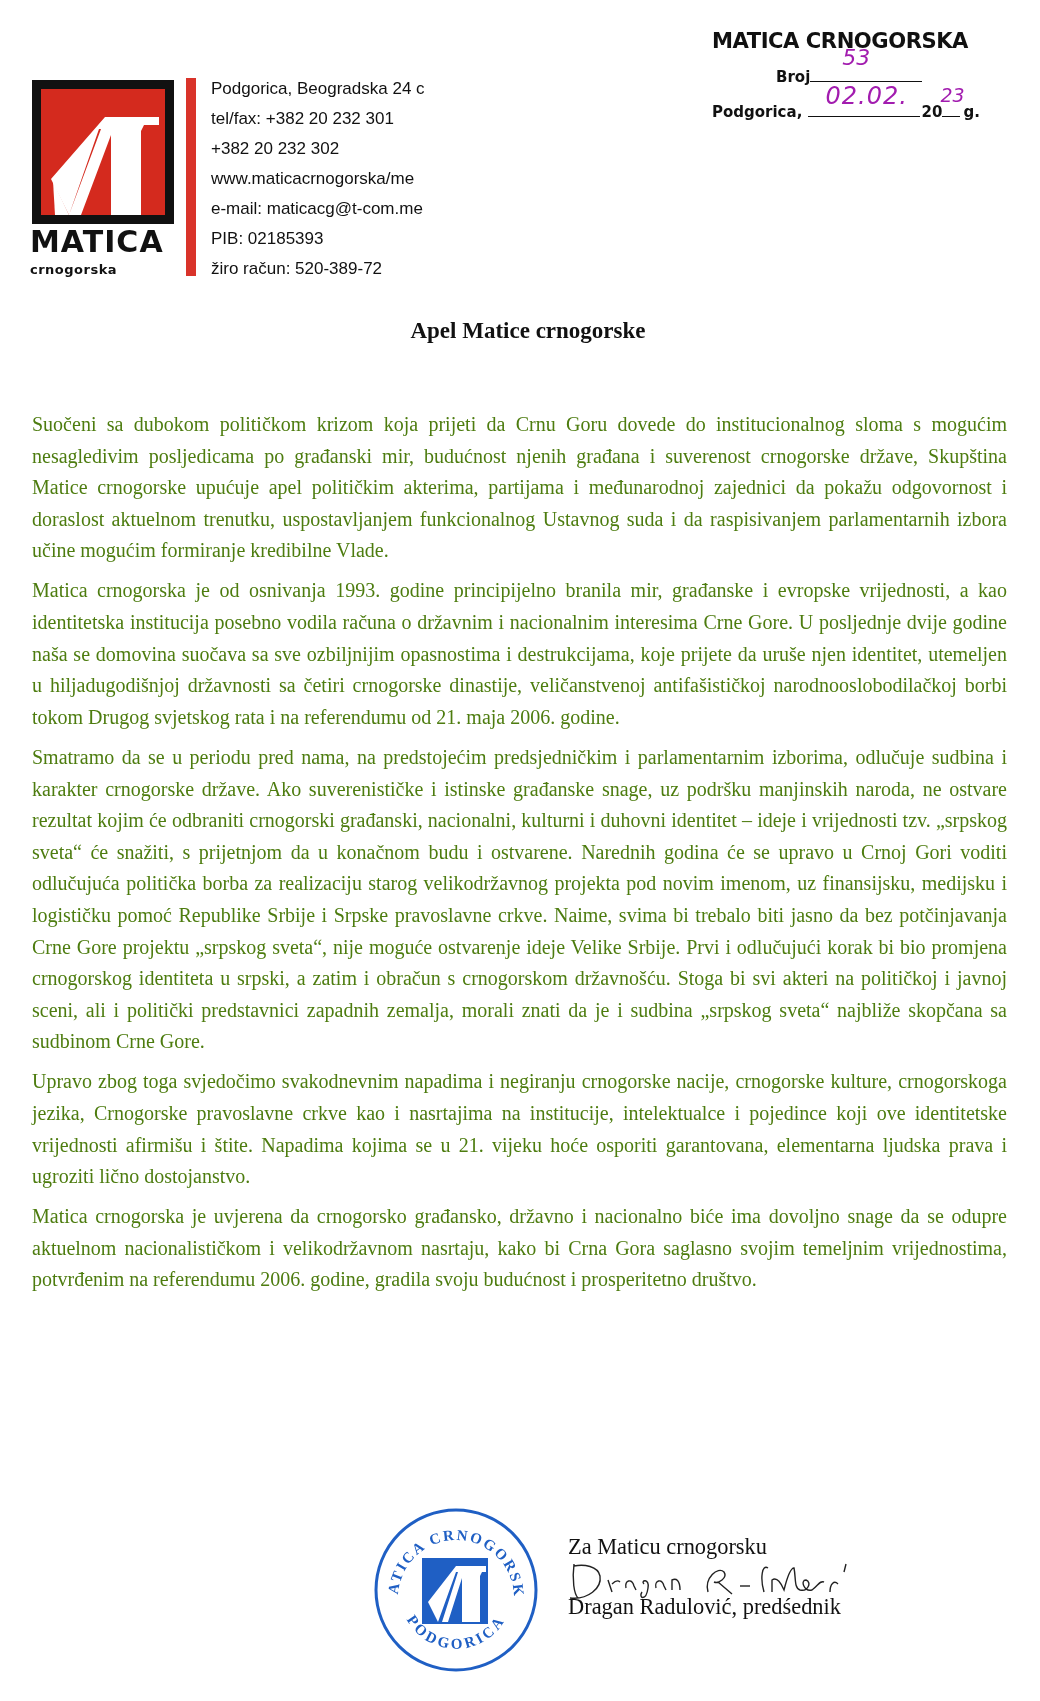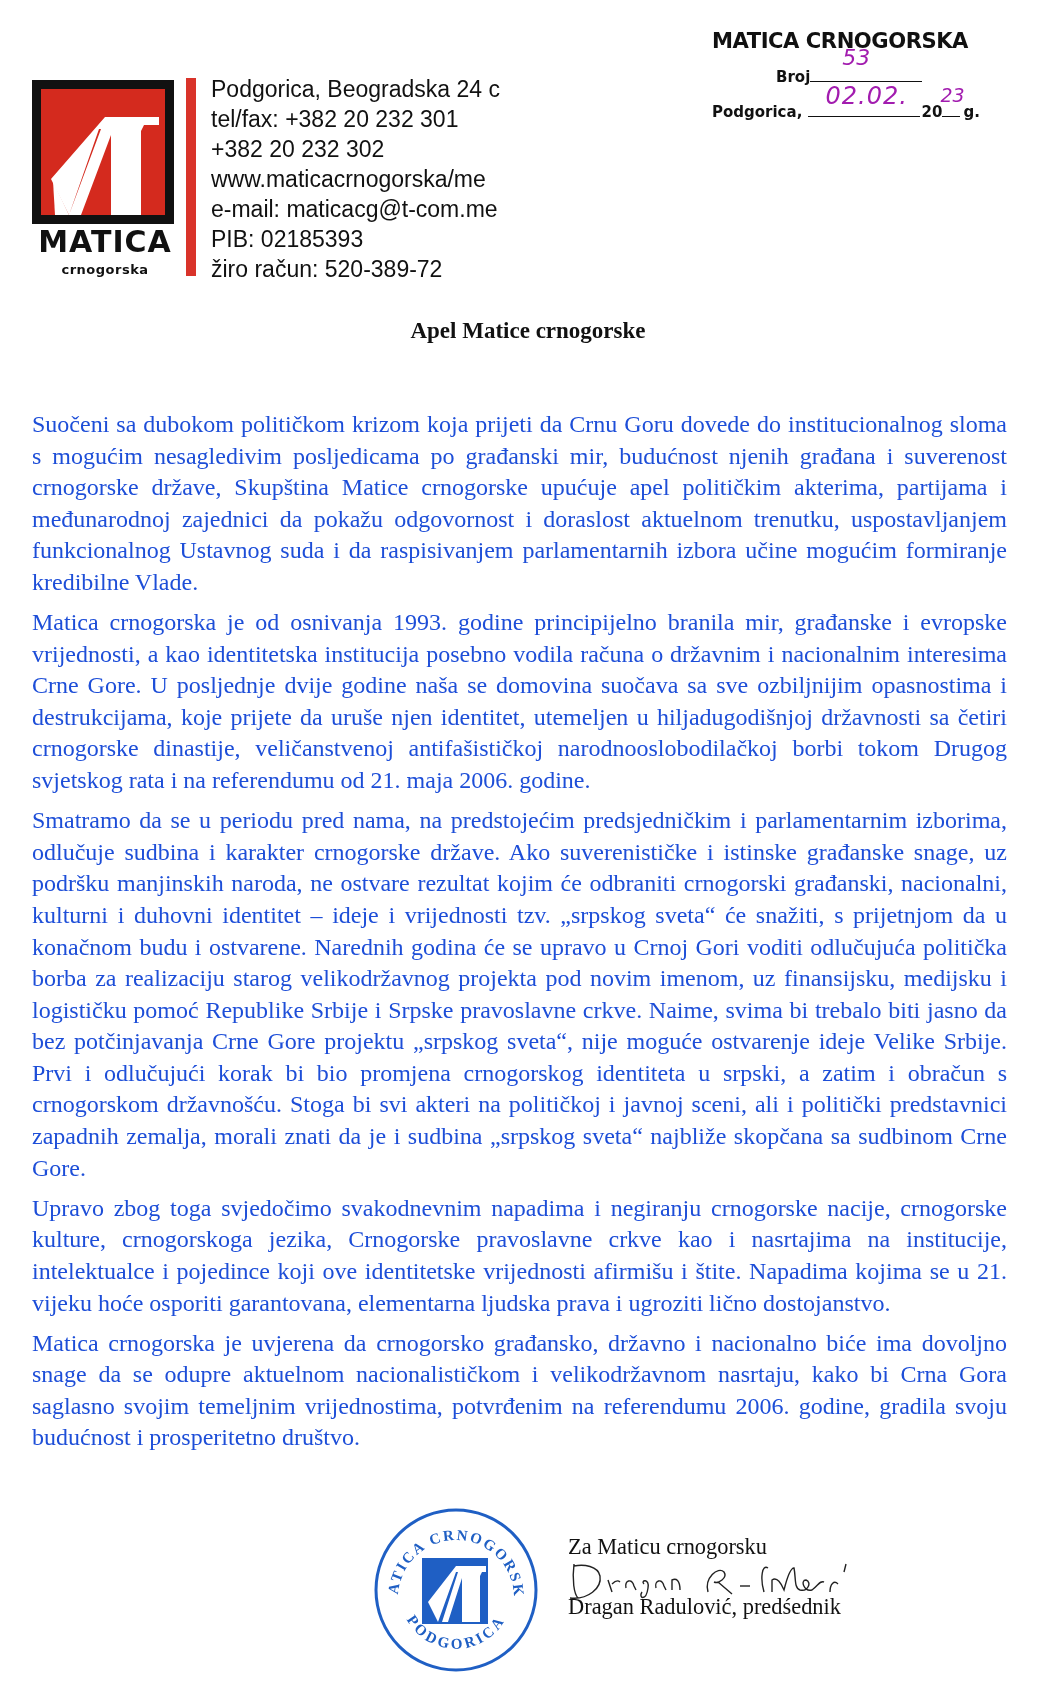--- a/index.html
+++ b/index.html
@@ -1,35 +1,35 @@
 <!DOCTYPE html>
 <html><head>
   <meta charset="utf-8">
   <style>
     html, body { margin: 0; padding: 0; background: #ffffff; }
     body { width: 1040px; height: 1701px; position: relative; overflow: hidden; color: #111; }
     .letterhead { position: absolute; left: 30px; top: 78px; width: 470px; height: 210px; }
     .logo-box { position: absolute; left: 2px; top: 2px; width: 142px; height: 144px; background: #111; }
     .logo-inner { position: absolute; left: 9px; top: 9px; width: 124px; height: 126px; background: #d42a1e; overflow: hidden; }
-    .logo-name { position: absolute; left: 0; top: 148px; width: 150px; font-family: "DejaVu Sans", sans-serif; font-weight: bold; color: #111; text-align: center; }
+    .logo-name { position: absolute; left: 0; top: 148px; width: 150px; font-family: "DejaVu Sans", sans-serif; font-weight: bold; color: #111; text-align: left; }
     .logo-name .big { font-size: 30px; letter-spacing: 1px; line-height: 32px; }
     .logo-name .small { font-size: 13px; line-height: 24px; letter-spacing: 0.5px; }
     .red-bar { position: absolute; left: 156px; top: 0; width: 10px; height: 198px; background: #d9332a; }
-    .contact { position: absolute; left: 181px; top: -4px; font-family: "Liberation Sans", sans-serif; font-size: 23px; line-height: 30px; color: #111; }
+    .contact { position: absolute; left: 181px; top: -4px; font-family: "Liberation Sans", sans-serif; font-size: 17px; line-height: 30px; color: #111; }
     .contact div { white-space: nowrap; }
 
     .stamp-reg { position: absolute; left: 712px; top: 28px; width: 290px; font-family: "DejaVu Sans", sans-serif; }
     .stamp-reg .org { font-size: 22px; font-weight: bold; letter-spacing: -0.5px; transform: scaleX(0.96); transform-origin: left; white-space: nowrap; }
     .stamp-reg .row { position: relative; font-size: 15px; font-weight: bold; white-space: nowrap; }
     .stamp-reg .line { display: inline-block; border-bottom: 1.5px solid #111; position: relative; vertical-align: baseline; }
     .hand { font-family: "DejaVu Sans", sans-serif; font-weight: normal; font-style: italic; position: absolute; color: #a21caf; }
 
     .title { position: absolute; left: 0; top: 316px; width: 1040px; text-align: center; font-family: "Liberation Serif", serif; font-weight: bold; font-size: 23px; line-height: 30px; padding-left: 8px; }
 
-    .body { position: absolute; left: 32px; top: 409px; width: 975px; font-family: "Liberation Serif", serif; font-size: 24px; line-height: 31.6px; text-align: justify; color: #1d4ed8; }
+    .body { position: absolute; left: 32px; top: 409px; width: 975px; font-family: "Liberation Serif", serif; font-size: 20px; line-height: 31.6px; text-align: justify; color: #4d7c0f; }
     .body p { margin: 0 0 8.5px 0; }
 
     .seal { position: absolute; left: 372px; top: 1506px; width: 168px; height: 168px; }
     .sign { position: absolute; left: 568px; top: 1532px; font-family: "Liberation Serif", serif; font-size: 22.4px; line-height: 30px; }
     .sign .sig-svg { position: absolute; left: 0; top: 26px; }
     .sign .name { margin-top: 30px; }
   </style>
 </head>
 <body>
 

